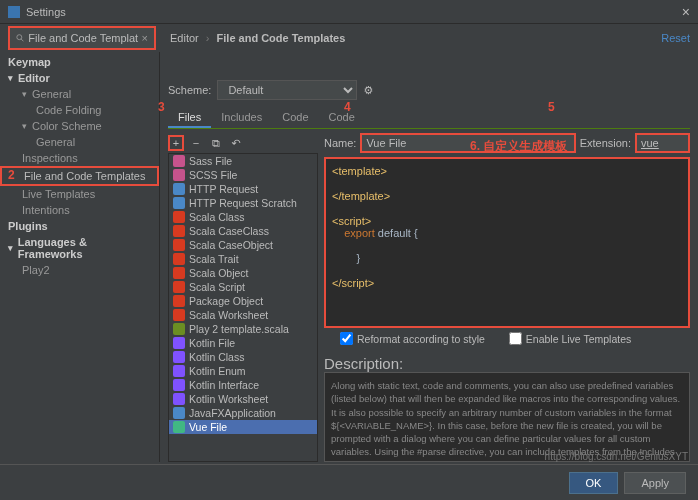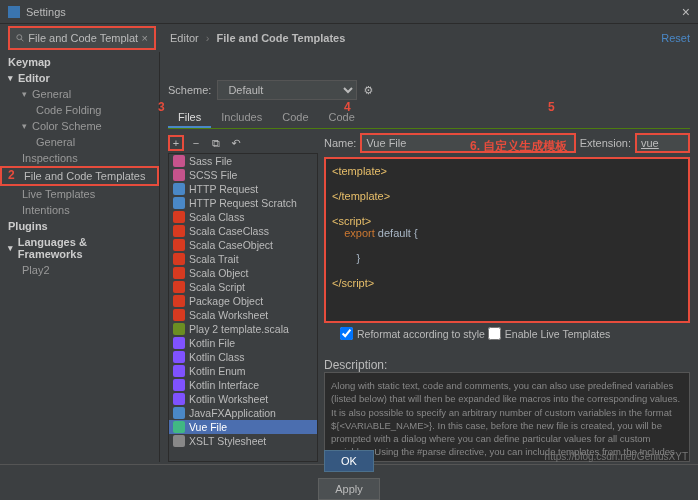--- a/index.html
+++ b/index.html
@@ -45,25 +45,25 @@
 .right { flex: 1; display: flex; flex-direction: column; overflow: hidden; }
 .name-row { display: flex; align-items: center; gap: 4px; margin-bottom: 4px; }
 .name-row label { font-size: 11px; }
 .name-row input { background: #45494a; border: 2px solid #e74c3c; color: #bbb; padding: 2px 4px; font-size: 11px; }
 .name-input { flex: 1; }
 .ext-input { width: 55px; text-decoration: underline; }
 .editor { flex: 1; background: #2b2b2b; border: 2px solid #e74c3c; padding: 6px; font-family: Consolas, monospace; font-size: 11px; overflow: hidden; }
 .editor .tag { color: #e8bf6a; margin-top: 41px; }
 .editor .kw { color: #cc7832; }
 .editor .txt { color: #a9b7c6; }
-.checks { display: flex; gap: 3px; padding: 4px 16px; }
+.checks { display: flex; gap: 24px; padding: 4px 16px; }
 .checks label { font-size: 10.5px; display: flex; align-items: center; gap: 4px; }
-.desc-label { font-size: 12px; margin-top: 14px; }
+.desc-label { font-size: 15px; margin-top: 6px; }
 .desc { background: #2b2b2b; border: 1px solid #555; padding: 6px; font-size: 9.5px; color: #888; line-height: 1.4; height: 90px; overflow: hidden; }
-.bottom { position: absolute; bottom: 0; left: 0; right: 0; height: 36px; background: #3c3f41; border-top: 1px solid #555; display: flex; align-items: center; justify-content: flex-end; padding: 0 12px; gap: 6px; flex-direction: column; }
+.bottom { position: absolute; bottom: 0; left: 0; right: 0; height: 36px; background: #3c3f41; border-top: 1px solid #555; display: flex; align-items: center; justify-content: flex-end; padding: 0 12px; gap: 6px; }
 .bottom button { background: #4c5052; border: 1px solid #5e6060; color: #bbb; padding: 4px 16px; font-size: 11px; cursor: pointer; }
 .bottom button.primary { background: #365880; border-color: #4c708c; color: #fff; }
 .annot { position: absolute; color: #e74c3c; font-size: 12px; font-weight: bold; pointer-events: none; }
 .watermark { position: absolute; bottom: 38px; right: 10px; color: #777; font-size: 10px; }
 </style>
 </head>
 <body>
 
 <div class="titlebar">
   <svg width="12" height="12">
@@ -232,24 +232,20 @@
               <span>Kotlin Worksheet</span>
             </div>
             <div class="fitem">
               <span class="ficon" style="background: rgb(74, 136, 199);"></span>
               <span>JavaFXApplication</span>
             </div>
             <div class="fitem sel">
               <span class="ficon" style="background: rgb(65, 184, 131);"></span>
               <span>Vue File</span>
             </div>
-            <div class="fitem">
-              <span class="ficon" style="background: rgb(136, 136, 136);"></span>
-              <span>XSLT Stylesheet</span>
-            </div>
           </div>
       </div>
       <div class="right">
         <div class="name-row">
           <label>Name:</label>
           <input class="name-input" value="Vue File" style="">
           <label>Extension:</label>
           <input class="ext-input" value="vue" style="">
         </div>
         <div class="editor">

